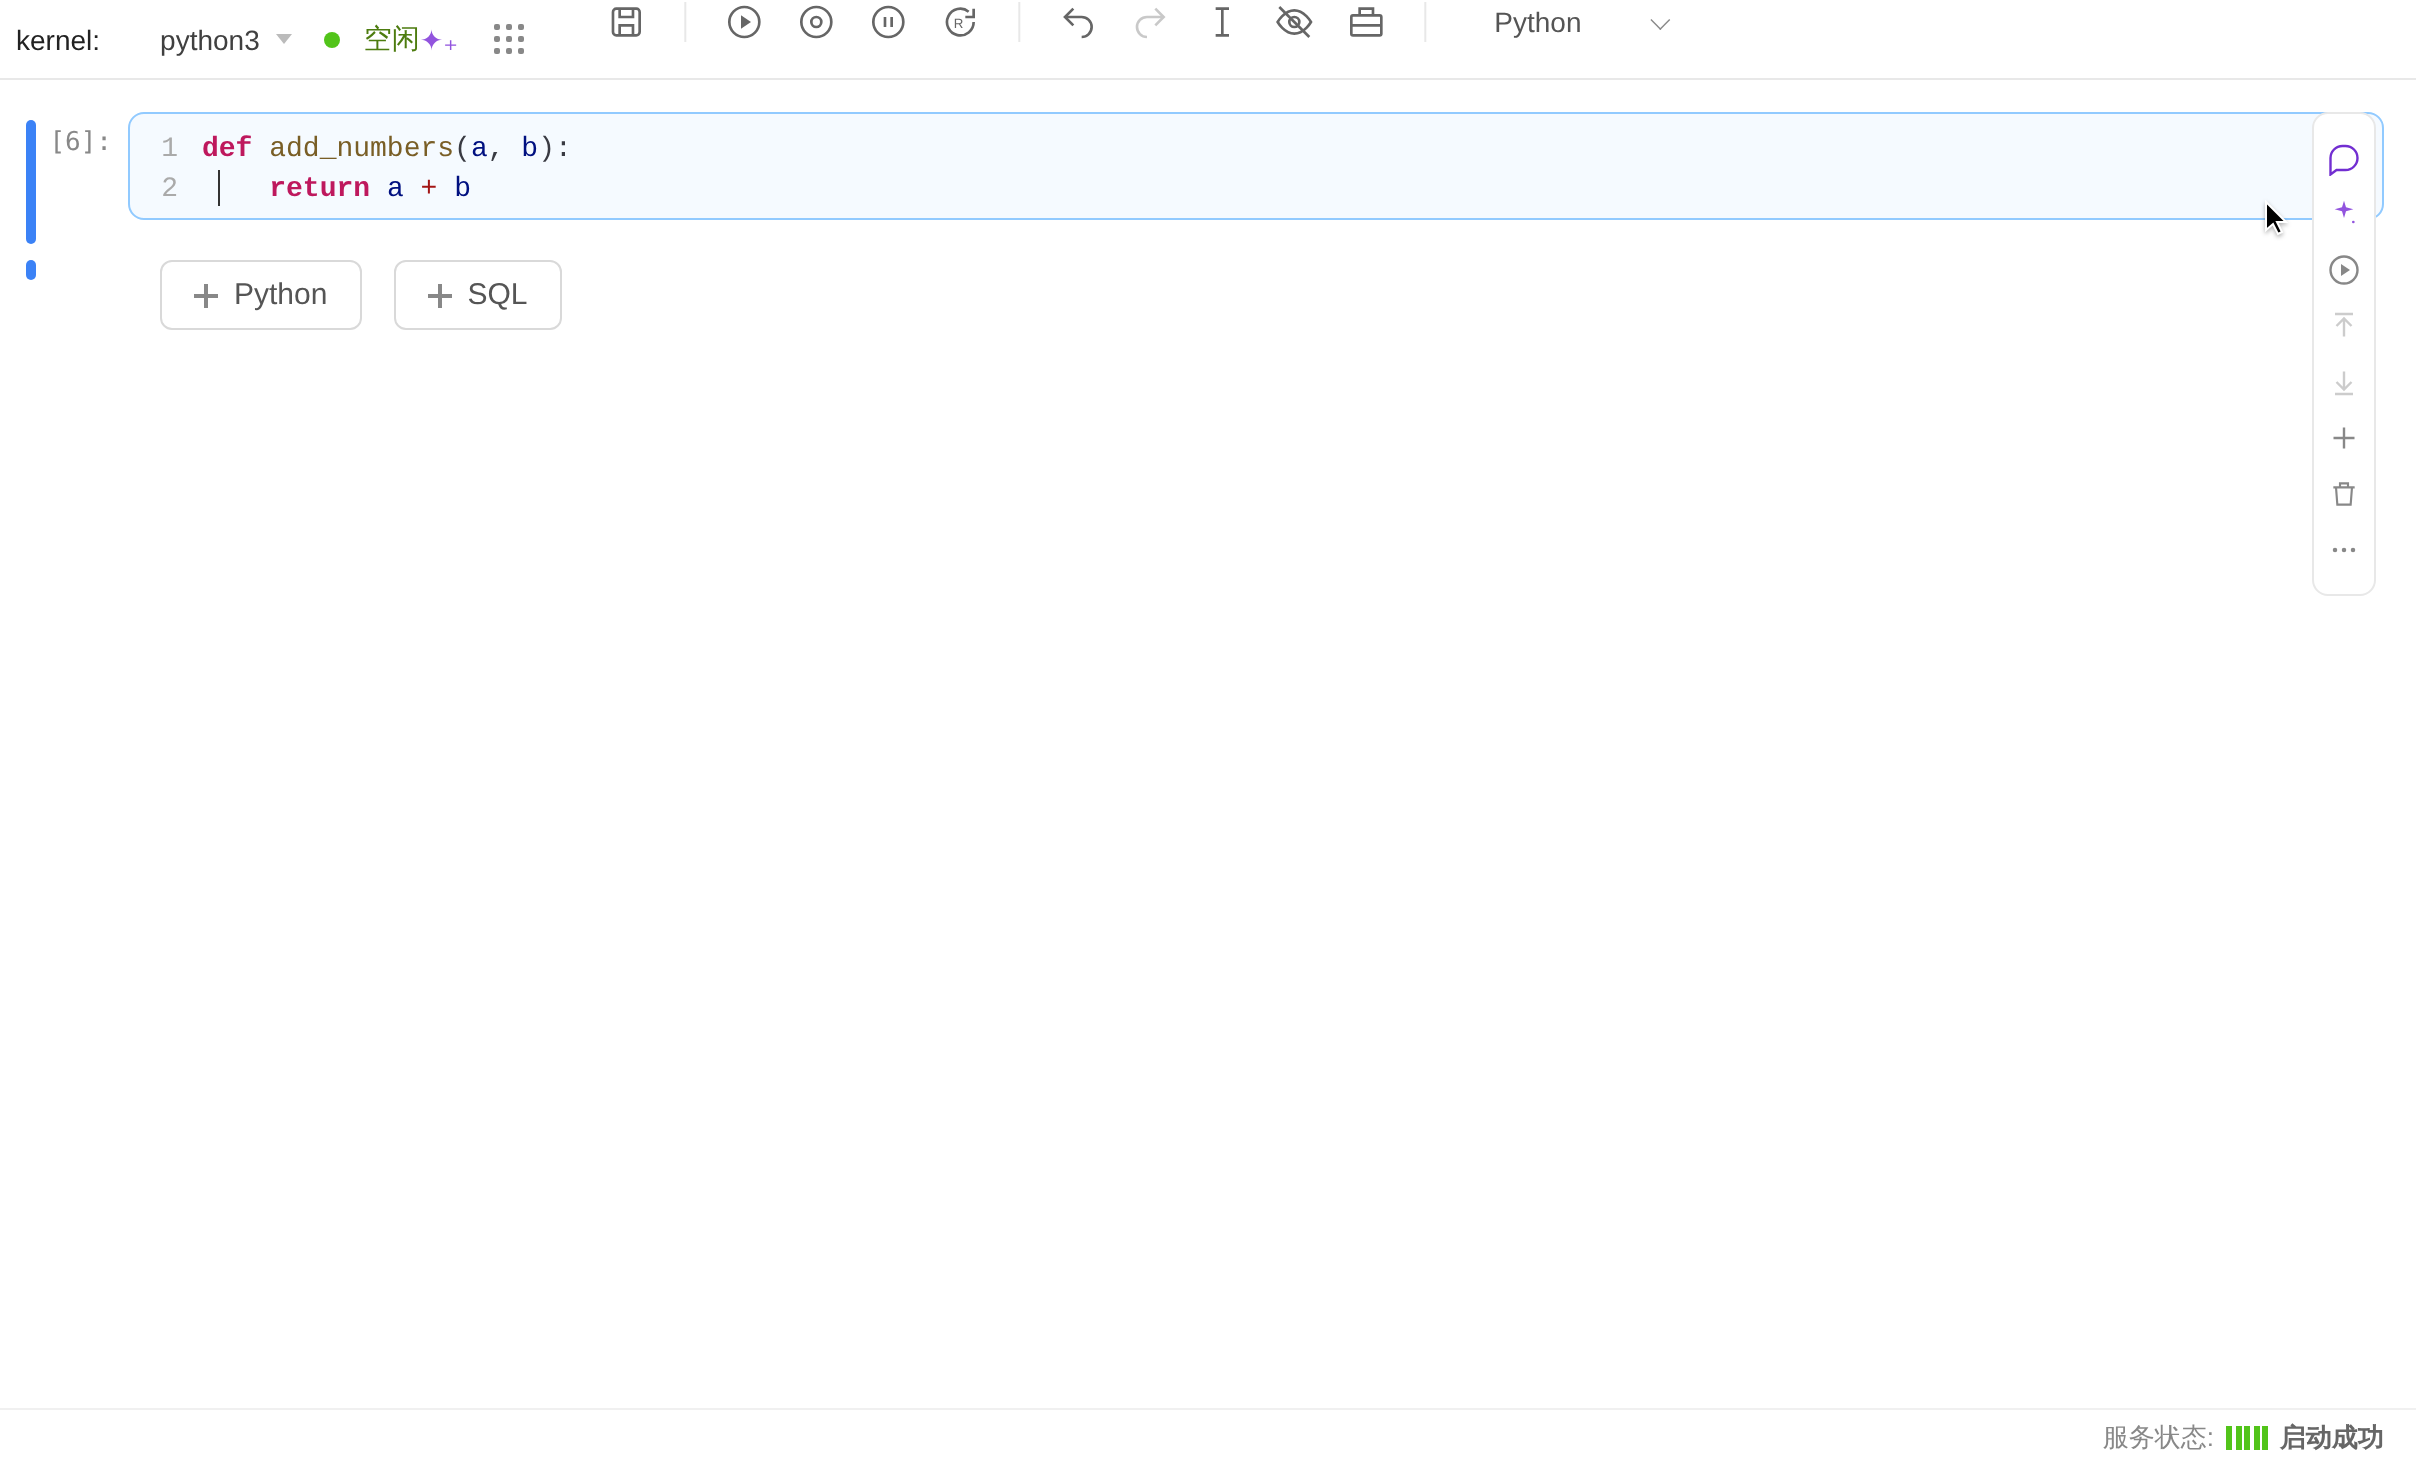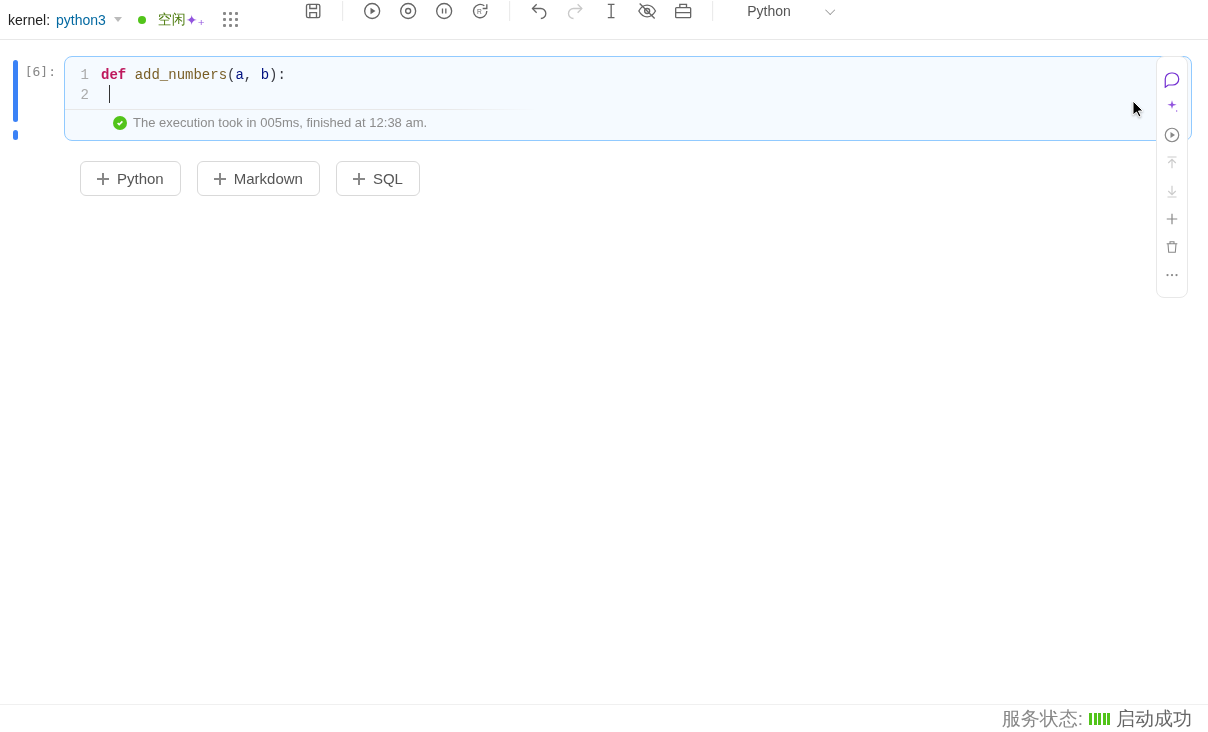--- a/index.html
+++ b/index.html
@@ -22,21 +22,21 @@
   padding: 0 29px 0 8px;
 }
 .kernel-block {
   display: flex;
   align-items: center;
   gap: 6px;
   color: #333;
   font-size: 14px;
 }
 .kernel-label { color: #222; }
-.kernel-name { color: #0369a1; }
+.kernel-name { color: #404040; margin-left: 24px; }
 .kernel-caret {
   width: 0; height: 0;
   border-left: 4px solid transparent;
   border-right: 4px solid transparent;
   border-top: 5px solid #bbb;
   margin-left: 2px;
 }
 .status-dot {
   width: 8px; height: 8px; border-radius: 50%;
   background: #52c41a;
@@ -262,26 +262,26 @@
 
 .footer {
   position: absolute;
   bottom: 0; left: 0; right: 0;
   height: 28px;
   border-top: 1px solid #f0f0f0;
   display: flex;
   align-items: center;
   justify-content: flex-end;
   padding: 0 16px;
-  font-size: 19px;
+  font-size: 13px;
   color: #888;
 }
 .srv-bars { display: flex; gap: 1.5px; margin: 0 6px; }
 .srv-bars span { width: 3px; height: 12px; background: #52c41a; }
-.srv-status { color: #666; }
+.srv-status { color: #666; font-weight: bold; }
 </style>
 </head>
 <body>
 
 <div class="topbar">
   <div class="kernel-block">
     <span class="kernel-label">kernel:</span>
     <span class="kernel-name">python3</span>
     <span class="kernel-caret"></span>
     <span class="status-dot"></span>
@@ -386,42 +386,31 @@
     <div class="cell-wrap">
       <div class="exec-count">[6]:</div>
       <div class="code-cell">
         <div class="code-area">
           <div class="linenos">
             <div>1</div>
             <div>2</div>
           </div>
           <div class="code-lines">
             <div class="line"><span class="kw">def</span><span> </span><span class="fn">add_numbers</span><span class="pn">(</span><span class="vr">a</span><span class="pn">,</span><span> </span><span class="vr">b</span><span class="pn">)</span><span class="pn">:</span></div>
+            <div class="line"><span>    </span><span class="kw">return</span><span> </span><span class="vr">a</span><span> </span><span class="op">+</span><span> </span><span class="vr">b</span></div>
             <span class="cursor"></span>
           </div>
-        </div>
-        <div class="exec-status">
-          <span class="check-badge">
-            <svg width="8" height="8" viewBox="0 0 10 10">
-                <path d="M2 5l2 2 4-4"></path>
-              </svg>
-          </span>
-          <span>The execution took in 005ms, finished at 12:38 am.</span>
         </div>
       </div>
     </div>
 
     <div class="add-row">
       <button class="add-btn">
         <span class="plus"></span>
         <span>Python</span>
-      </button>
-      <button class="add-btn">
-        <span class="plus"></span>
-        <span>Markdown</span>
       </button>
       <button class="add-btn">
         <span class="plus"></span>
         <span>SQL</span>
       </button>
     </div>
   </div>
 </div>
 
 <div class="side-panel">

